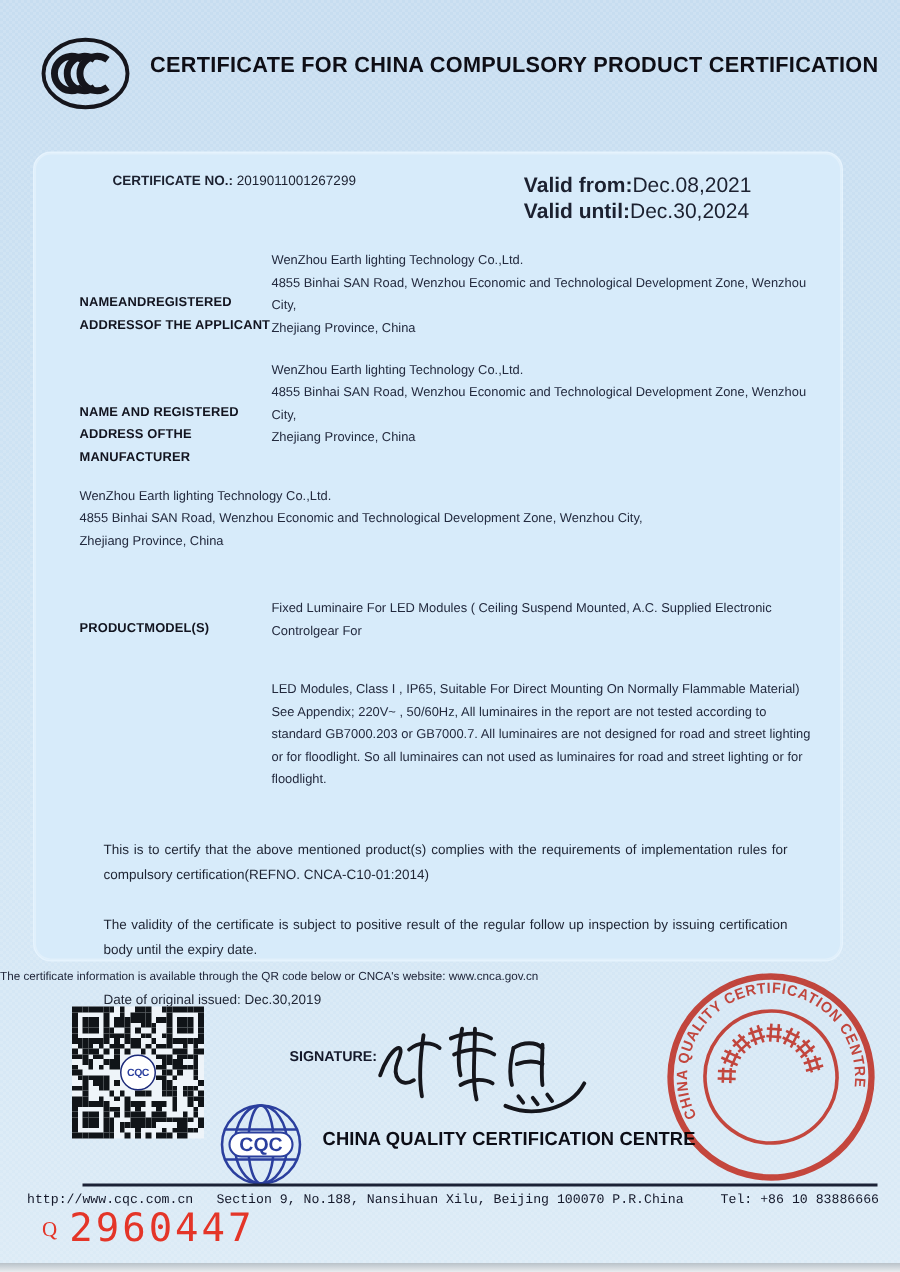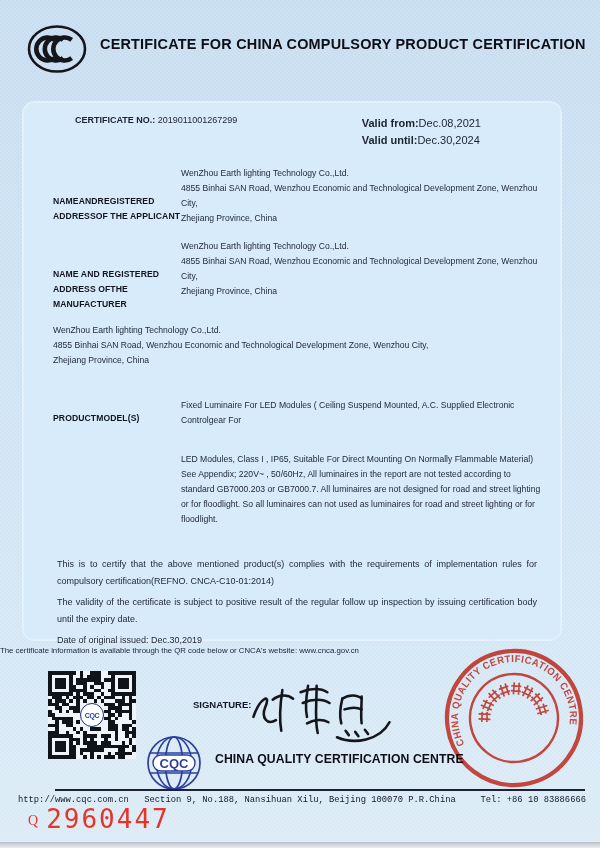--- a/index.html
+++ b/index.html
@@ -26,32 +26,32 @@
   
   .panel{
     position:absolute;left:22px;top:101px;width:540px;height:540px;
     background:#d7ebfa;border-radius:12px;border:1px solid #e6f3fd;
     box-shadow:0 0 0 1px rgba(255,255,255,.25) inset;
     padding:13px 20px 0 30px;box-sizing:border-box;
   }
   .cert-row{display:flex;justify-content:space-between;margin-bottom:17px;padding-left:22px;}
   .cert-no{font-size:9px;}
   .cert-no b{font-weight:800;}
-  .valid-block{font-size:11px;line-height:17px;margin-right:60px;}
+  .valid-block{font-size:14px;line-height:17px;margin-right:40px;}
   .valid-block b{font-weight:800;}
   .section-row{display:flex;align-items:flex-start;}
   .sec-label{
     width:128px;flex:0 0 128px;font-weight:800;font-size:8.6px;line-height:15px;
     color:#12141f;white-space:pre-line;letter-spacing:.1px;margin-top:28px;
   }
   .sec-value{flex:1;font-size:8.6px;line-height:15px;white-space:pre-line;color:#232a3e;}
   .sec-value .para2{margin-top:9px;white-space:normal;}
   .mb1{margin-bottom:13px}.mb2{margin-bottom:11px}.mb3{margin-bottom:15px}.mb4{margin-bottom:9px}.mb5{margin-bottom:14px}
   .statement{margin-top:14px;font-size:9px;line-height:17px;color:#1e2433;}
-  .statement p{margin:4px;text-align:justify;}
+  .statement p{margin:16px;text-align:justify;}
   
   .qr-note{position:absolute;left:0;top:646px;width:100%;text-align:left;font-size:7.8px;color:#20263a;}
   .qr-wrap{position:absolute;left:48px;top:671px;width:88px;height:88px;background:#eef4f9;}
   .qr-grid{display:grid;width:100%;height:100%;grid-template-columns:repeat(25,1fr);grid-template-rows:repeat(25,1fr);}
   .qr-grid div.on{background:#101418;}
   .qr-logo{
     position:absolute;left:50%;top:50%;transform:translate(-50%,-50%);
     width:22px;height:22px;border-radius:50%;background:#fff;border:1px solid #1c2a7a;
     display:flex;align-items:center;justify-content:center;
     font-size:7px;font-weight:800;color:#2b3f9e;letter-spacing:-.3px;

